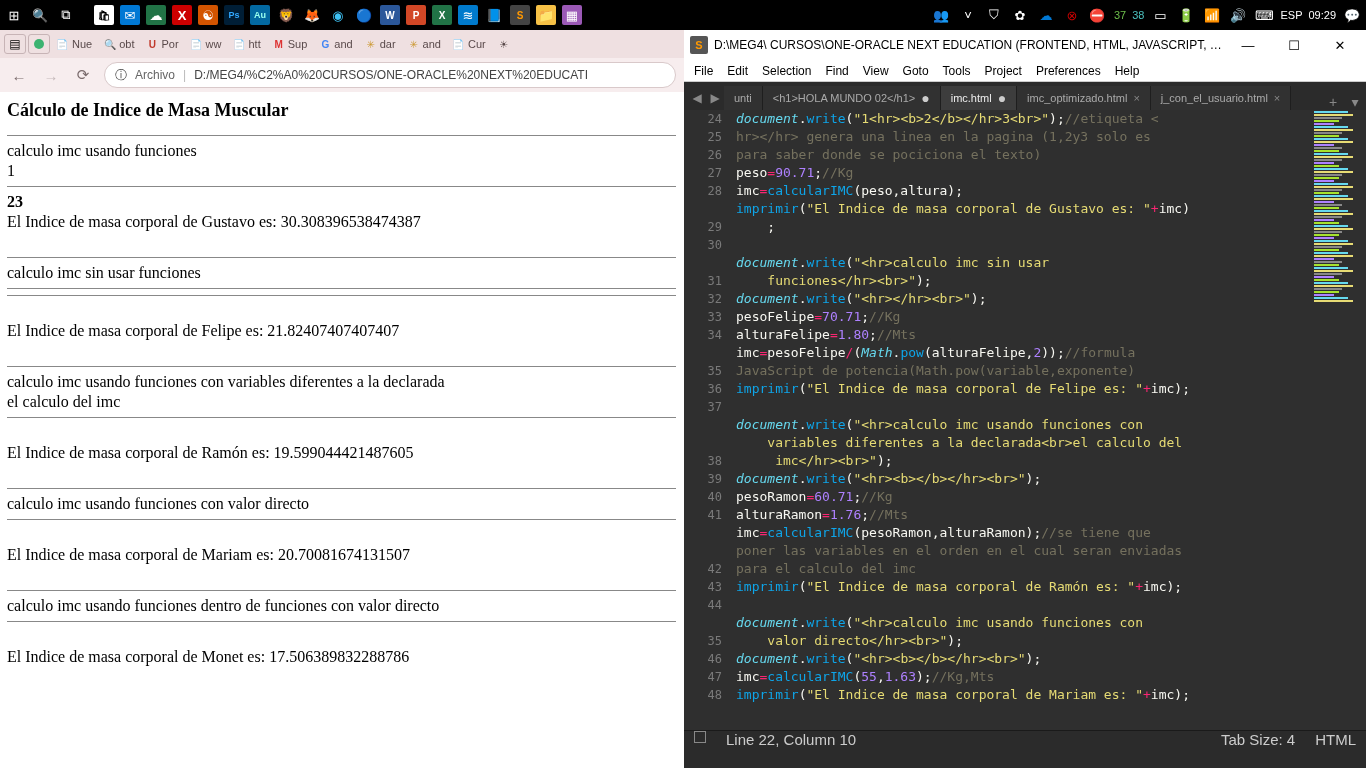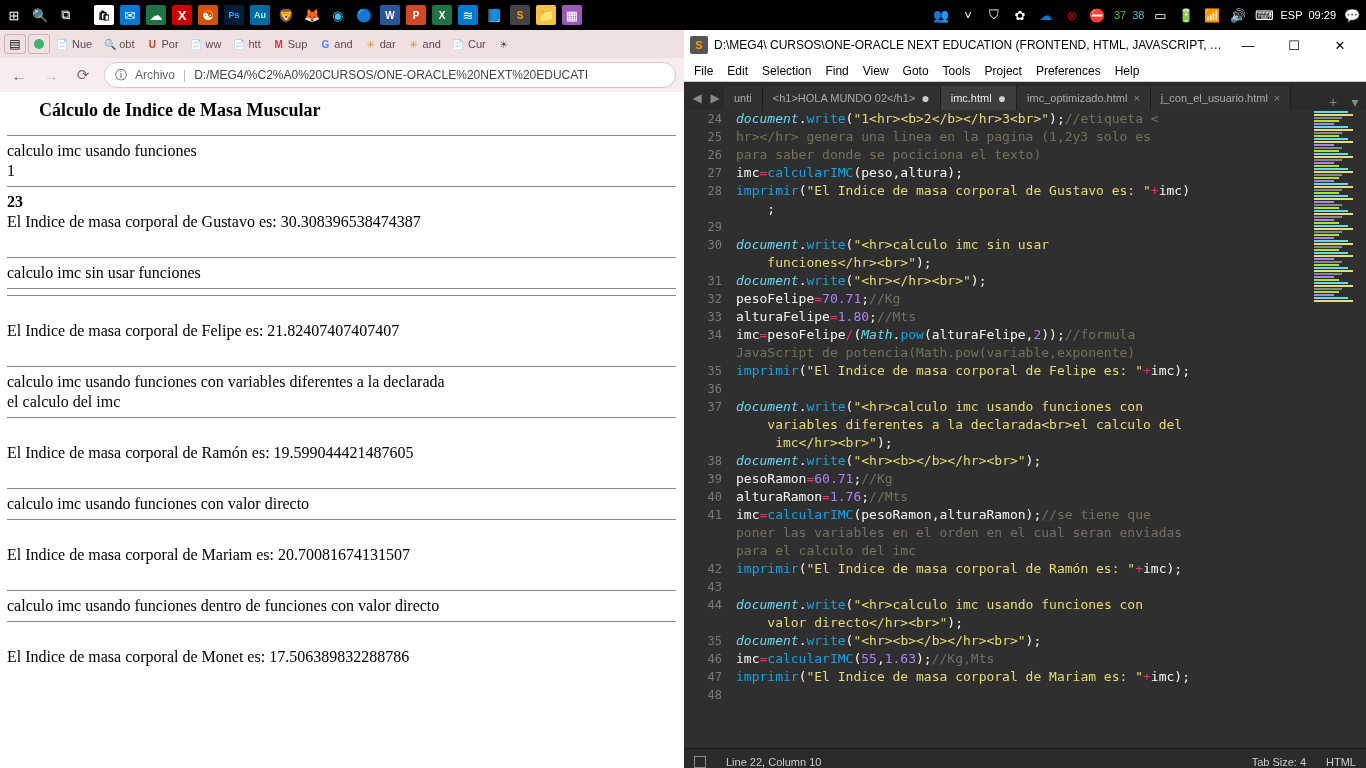--- a/index.html
+++ b/index.html
@@ -42,21 +42,21 @@
 .u-col { color:#c0392b; font-weight:bold; }
 
 .addrbar { background:#f7edee; height:34px; display:flex; align-items:center; gap:10px; padding:0 8px; }
 .nav-btn { width:22px; height:22px; display:flex; align-items:center; justify-content:center; color:#7a6b6c; font-size:15px; }
 .addr { flex:1; height:26px; border:1px solid #d9c9ca; border-radius:13px; background:#fff; display:flex; align-items:center; padding:0 10px; gap:8px; color:#444; font-size:12px; overflow:hidden; white-space:nowrap; }
 .addr .chip { color:#666; }
 .addr .sep { color:#bbb; }
 
 
 .page { flex:1; overflow:auto; padding:8px 8px 12px 7px; font-family:"Times New Roman", serif; font-size:16px; color:#000; }
-.page h3 { font-size:18px; font-weight:bold; margin-bottom:14px;margin-left:32px; }
+.page h3 { font-size:18px; font-weight:bold; margin-bottom:14px; }
 .page hr { border:none; border-top:1px solid #888; margin:6px 0; }
 .page .line { margin:2px 0; }
 .page .b23 { font-weight:bold; }
 
 
 .st-titlebar { height:30px; background:#fff; display:flex; align-items:center; padding:0 6px; gap:6px; color:#000; }
 .st-titlebar .tico { width:18px; height:18px; background:#555; border-radius:2px; display:flex; align-items:center; justify-content:center; color:#ff9800; font-size:11px; font-weight:bold; }
 .st-titlebar .ttl { flex:1; font-size:12px; overflow:hidden; white-space:nowrap; text-overflow:ellipsis; }
 .winbtn { width:40px; height:28px; display:flex; align-items:center; justify-content:center; font-size:13px; color:#000; }
 .st-menu { height:22px; background:#fff; display:flex; align-items:center; gap:14px; padding:0 10px; color:#000; font-size:12px; border-bottom:1px solid #ccc; }
@@ -87,21 +87,21 @@
 
 
 .kw1 { color:#66d9ef; font-style:italic; } 
 .fn  { color:#0ea5e9; }                     
 .op  { color:#f92672; }                     
 .str { color:#e6db74; }                     
 .num { color:#ae81ff; }                     
 .cmt { color:#75715e; }                     
 .plain { color:#f8f8f2; }
 
-.st-status { height:20px; background:#2b2b2b; border-top:1px solid #1a1a1a; display:flex; align-items:flex-end; padding:0 10px; color:#ccc; font-size:11px; gap:20px; }
+.st-status { height:38px; background:#2b2b2b; border-top:1px solid #1a1a1a; display:flex; align-items:flex-start; padding:0 10px; color:#ccc; font-size:15px; gap:20px; }
 .st-status .grow { flex:1; }
 .st-status .box { width:12px; height:12px; border:1px solid #888; }
 </style>
 </head>
 <body>
 
 <div class="taskbar">
   <div class="tb-left">
     <div class="tb-icon">⊞</div>
     <div class="tb-icon">🔍</div>
@@ -327,20 +327,21 @@
           <div class="ln"></div>
           <div class="ln">35</div>
           <div class="ln">46</div>
           <div class="ln">47</div>
           <div class="ln">48</div>
         </div>
       <div class="code">
 <div class="codewrap"><span class="kw1">document</span><span class="plain">.</span><span class="fn">write</span><span class="plain">(</span><span class="str">"1&lt;hr&gt;&lt;b&gt;2&lt;/b&gt;&lt;/hr&gt;3&lt;br&gt;"</span><span class="plain">);</span><span class="cmt">//etiqueta &lt;</span>
 <span class="cmt">hr&gt;&lt;/hr&gt; genera una linea en la pagina (1,2y3 solo es</span>
 <span class="cmt">para saber donde se pociciona el texto)</span></div>
+<div class="codeline"><span class="plain">peso</span><span class="op">=</span><span class="num">90.71</span><span class="plain">;</span><span class="cmt">//Kg</span></div>
 <div class="codeline"><span class="plain">imc</span><span class="op">=</span><span class="fn">calcularIMC</span><span class="plain">(peso,altura);</span></div>
 <div class="codewrap"><span class="fn">imprimir</span><span class="plain">(</span><span class="str">"El Indice de masa corporal de Gustavo es: "</span><span class="op">+</span><span class="plain">imc)</span>
     <span class="plain">;</span></div>
 <div class="codeline">&nbsp;</div>
 <div class="codewrap"><span class="kw1">document</span><span class="plain">.</span><span class="fn">write</span><span class="plain">(</span><span class="str">"&lt;hr&gt;calculo imc sin usar </span>
     <span class="str">funciones&lt;/hr&gt;&lt;br&gt;"</span><span class="plain">);</span></div>
 <div class="codeline"><span class="kw1">document</span><span class="plain">.</span><span class="fn">write</span><span class="plain">(</span><span class="str">"&lt;hr&gt;&lt;/hr&gt;&lt;br&gt;"</span><span class="plain">);</span></div>
 <div class="codeline"><span class="plain">pesoFelipe</span><span class="op">=</span><span class="num">70.71</span><span class="plain">;</span><span class="cmt">//Kg</span></div>
 <div class="codeline"><span class="plain">alturaFelipe</span><span class="op">=</span><span class="num">1.80</span><span class="plain">;</span><span class="cmt">//Mts</span></div>
 <div class="codewrap"><span class="plain">imc</span><span class="op">=</span><span class="plain">pesoFelipe</span><span class="op">/</span><span class="plain">(</span><span class="kw1">Math</span><span class="plain">.</span><span class="fn">pow</span><span class="plain">(alturaFelipe,</span><span class="num">2</span><span class="plain">));</span><span class="cmt">//formula</span>

